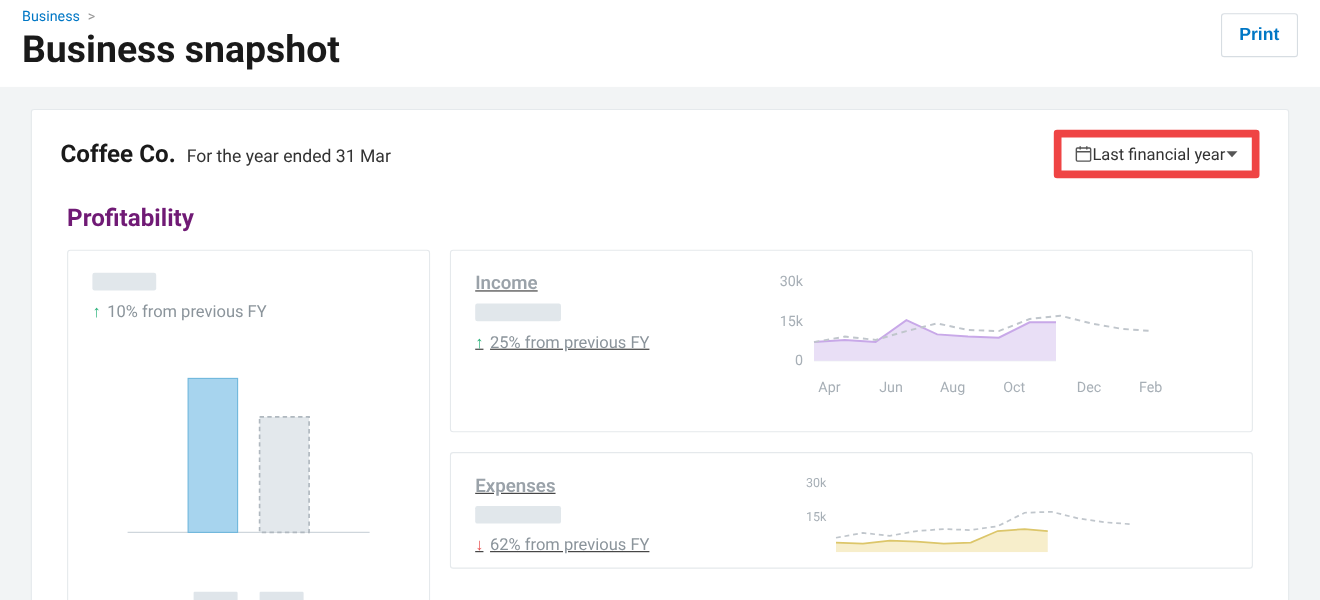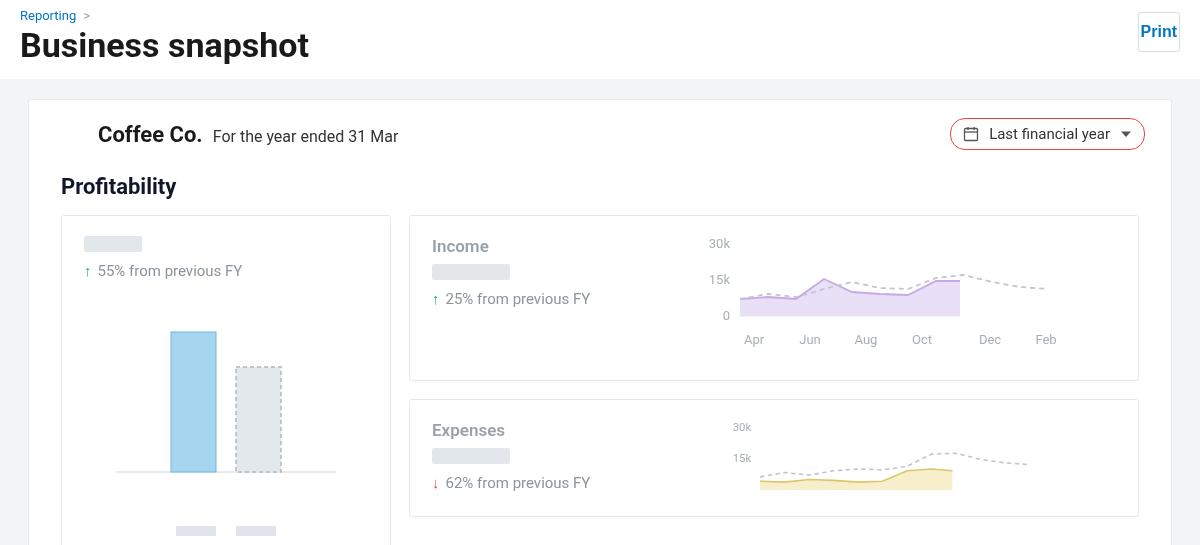--- a/index.html
+++ b/index.html
@@ -23,59 +23,58 @@
       font-weight: 700;
       color: #1a1a1a;
       margin-top: 2px;
     }
     .print-btn {
       border: 1px solid #d7dde2;
       background: #fff;
       color: #0077c5;
       font-weight: 600;
       font-size: 16px;
-      padding: 10px 2px;
+      padding: 10px 16px;
       border-radius: 3px;
       cursor: pointer;
       margin-top: 4px;
     }
     .canvas {
       background: #f2f4f5;
       padding: 20px 28px;
     }
     .panel {
       background: #fff;
       border: 1px solid #e5e9ec;
       border-radius: 3px;
       padding: 18px 26px 28px 26px;
     }
     .panel-header {
       display: flex;
       justify-content: space-between;
       align-items: center;
       margin-bottom: 24px;
     }
-    .org-line { font-size: 16px; color: #333; margin-left: 43px; }
+    .org-line { font-size: 16px; color: #333; }
     .org-name { font-size: 22px; font-weight: 700; color: #1a1a1a; margin-right: 6px; }
     .period-select {
       display: flex;
       align-items: center;
-      gap: 10px;
-      border: 1px solid #ef4444;
+      border: 7px solid #ef4444;
       padding: 6px 12px;
-      border-radius: 15px;
+      border-radius: 3px;
       font-size: 15px;
       color: #333;
       cursor: pointer;
       background: #fff;
     }
     .section-title {
       font-size: 22px;
       font-weight: 700;
-      color: #0f172a;
+      color: #701a75;
       margin: 0 0 16px 6px;
     }
     .grid {
       display: grid;
       grid-template-columns: 330px 1fr;
       gap: 18px;
       margin: 0 6px;
     }
     .card {
       border: 1px solid #e5e9ec;
@@ -99,40 +98,40 @@
       font-size: 15px;
       color: #8b949b;
       display: flex;
       align-items: center;
       gap: 6px;
       margin-bottom: 4px;
     }
     .arrow-up { color: #2eb37c; font-size: 15px; }
     .arrow-down { color: #e85050; font-size: 15px; }
     .right-col { display: flex; flex-direction: column; gap: 18px; }
-    .flex-row { display: flex; gap: 32px; align-items: flex-start; }
+    .flex-row { display: flex; gap: 32px; align-items: flex-start; text-decoration: underline; }
     .card-left { flex: 0 0 220px; }
     .card-right { flex: 1; text-align: right; }
     .axis-label { fill: #a7afb6; font-size: 13px; }
     .x-axis-label { fill: #a7afb6; font-size: 13px; text-anchor: middle; }
     .legend-row {
       display: flex;
       justify-content: center;
       gap: 20px;
       margin-top: 10px;
     }
     .legend-item { width: 40px; height: 10px; background: #dfe5ea; border-radius: 1px; }
   </style>
 </head>
 <body>
 
 <div class="topbar">
   <div>
     <div class="crumbs">
-      <a href="#" style="color:#0077c5;text-decoration:none;">Reporting</a>
+      <a href="#" style="color:#0077c5;text-decoration:none;">Business</a>
       <span class="sep">&gt;</span>
     </div>
     <h1 class="page-title">Business snapshot</h1>
   </div>
   <button class="print-btn">Print</button>
 </div>
 
 <div class="canvas">
   <div class="panel">
     <div class="panel-header">
@@ -155,21 +154,21 @@
     </div>
 
     <h2 class="section-title">Profitability</h2>
 
     <div class="grid">
 
       <div class="card">
         <div class="placeholder-bar" style="width:58px;"></div>
         <div class="delta-line">
           <span class="arrow-up">↑</span>
-          <span>55% from previous FY</span>
+          <span>10% from previous FY</span>
         </div>
         <svg viewBox="0 0 280 210" width="100%" height="210" style="margin-top:18px;">
 
           <line x1="30" y1="170" x2="250" y2="170" stroke="#cfd6dc" stroke-width="1"></line>
 
           <rect x="85" y="30" width="45" height="140" fill="#a7d4ee" stroke="#6fb7dc" stroke-width="1"></rect>
 
           <rect x="150" y="65" width="45" height="105" fill="#e3e8ec" stroke="#b0b8bf" stroke-width="1.5" stroke-dasharray="4 3"></rect>
         </svg>
         <div class="legend-row">
@@ -207,21 +206,21 @@
               <text x="44" y="108" class="x-axis-label">Apr</text>
               <text x="100" y="108" class="x-axis-label">Jun</text>
               <text x="156" y="108" class="x-axis-label">Aug</text>
               <text x="212" y="108" class="x-axis-label">Oct</text>
               <text x="280" y="108" class="x-axis-label">Dec</text>
               <text x="336" y="108" class="x-axis-label">Feb</text>
             </svg>
           </div>
         </div>
 
-        <div class="card flex-row" style="padding-bottom:20px;">
+        <div class="card flex-row" style="padding-bottom:8px;">
           <div class="card-left">
             <div class="card-title">Expenses</div>
             <div class="placeholder-bar" style="width:78px;"></div>
             <div class="delta-line">
               <span class="arrow-down">↓</span>
               <span>62% from previous FY</span>
             </div>
           </div>
           <div class="card-right">
             <svg viewBox="0 0 380 80" width="100%" height="70">

